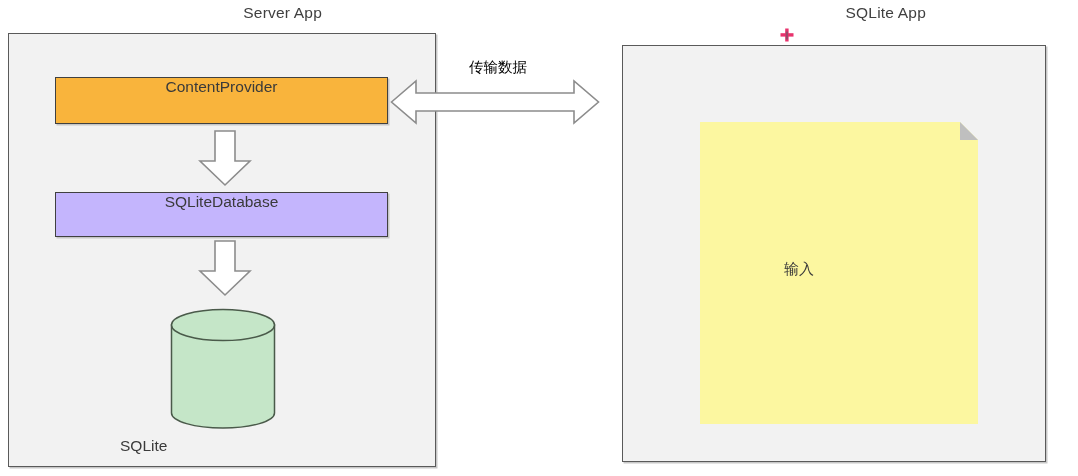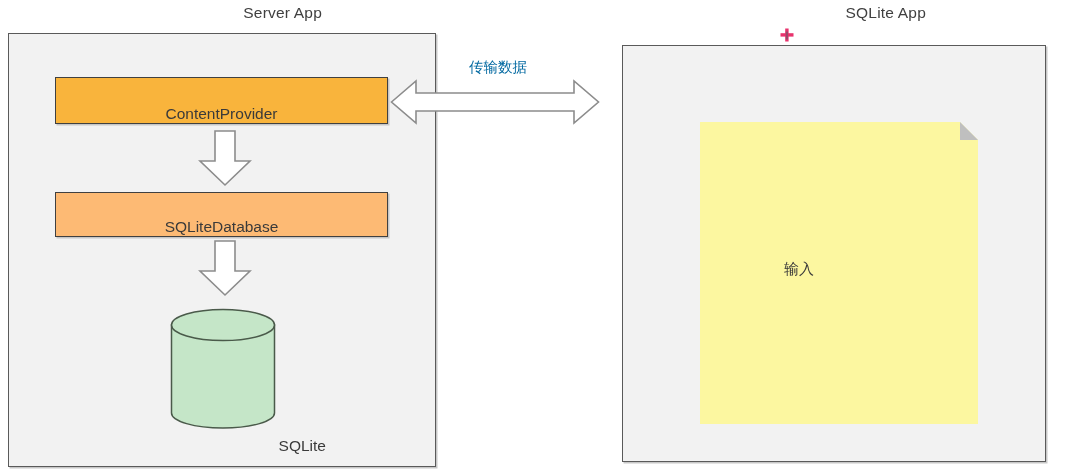--- a/index.html
+++ b/index.html
@@ -34,58 +34,58 @@
     left: 8px; top: 33px; width: 428px; height: 434px;
   }
   #client-panel {
     left: 622px; top: 45px; width: 424px; height: 417px;
   }
   .node-box {
     position: absolute;
     box-sizing: border-box;
     border: 1.4px solid #404040;
     display: flex;
-    align-items: flex-end;
+    align-items: flex-start;
     justify-content: center;
     font-size: 15.5px;
     color: #3a3a3a;
     box-shadow: 1.5px 1.5px 0 rgba(0,0,0,0.18);
   }
   #content-provider-box {
     left: 55px; top: 77px; width: 333px; height: 47px;
     background: #f9b43c;
   }
   #sqlite-database-box {
     left: 55px; top: 192px; width: 333px; height: 45px;
-    background: #fdba74;
+    background: #c4b5fd;
   }
   .block-arrow {
     position: absolute;
   }
   #arrow-cp-to-db { left: 198px; top: 130px; }
   #arrow-db-to-sqlite { left: 198px; top: 240px; }
   #arrow-transfer { left: 390px; top: 78px; }
 
   #sqlite-cylinder {
     position: absolute;
     left: 170px; top: 308px; width: 106px; height: 122px;
   }
   #sqlite-label {
     position: absolute;
     left: 120px; top: 437px; width: 206px;
-    text-align: right;
+    text-align: left;
     font-size: 15.5px;
     color: #3a3a3a;
   }
   #transfer-label {
     position: absolute;
     left: 400px; top: 58px; width: 196px;
     text-align: center;
     font-size: 14.5px;
-    color: #0369a1;
+    color: #000000;
     white-space: nowrap;
   }
   #sticky-note {
     position: absolute;
     left: 700px; top: 122px; width: 278px; height: 302px;
   }
   #sticky-note-text {
     position: absolute;
     left: 660px; top: 260px; width: 278px;
     text-align: center;

